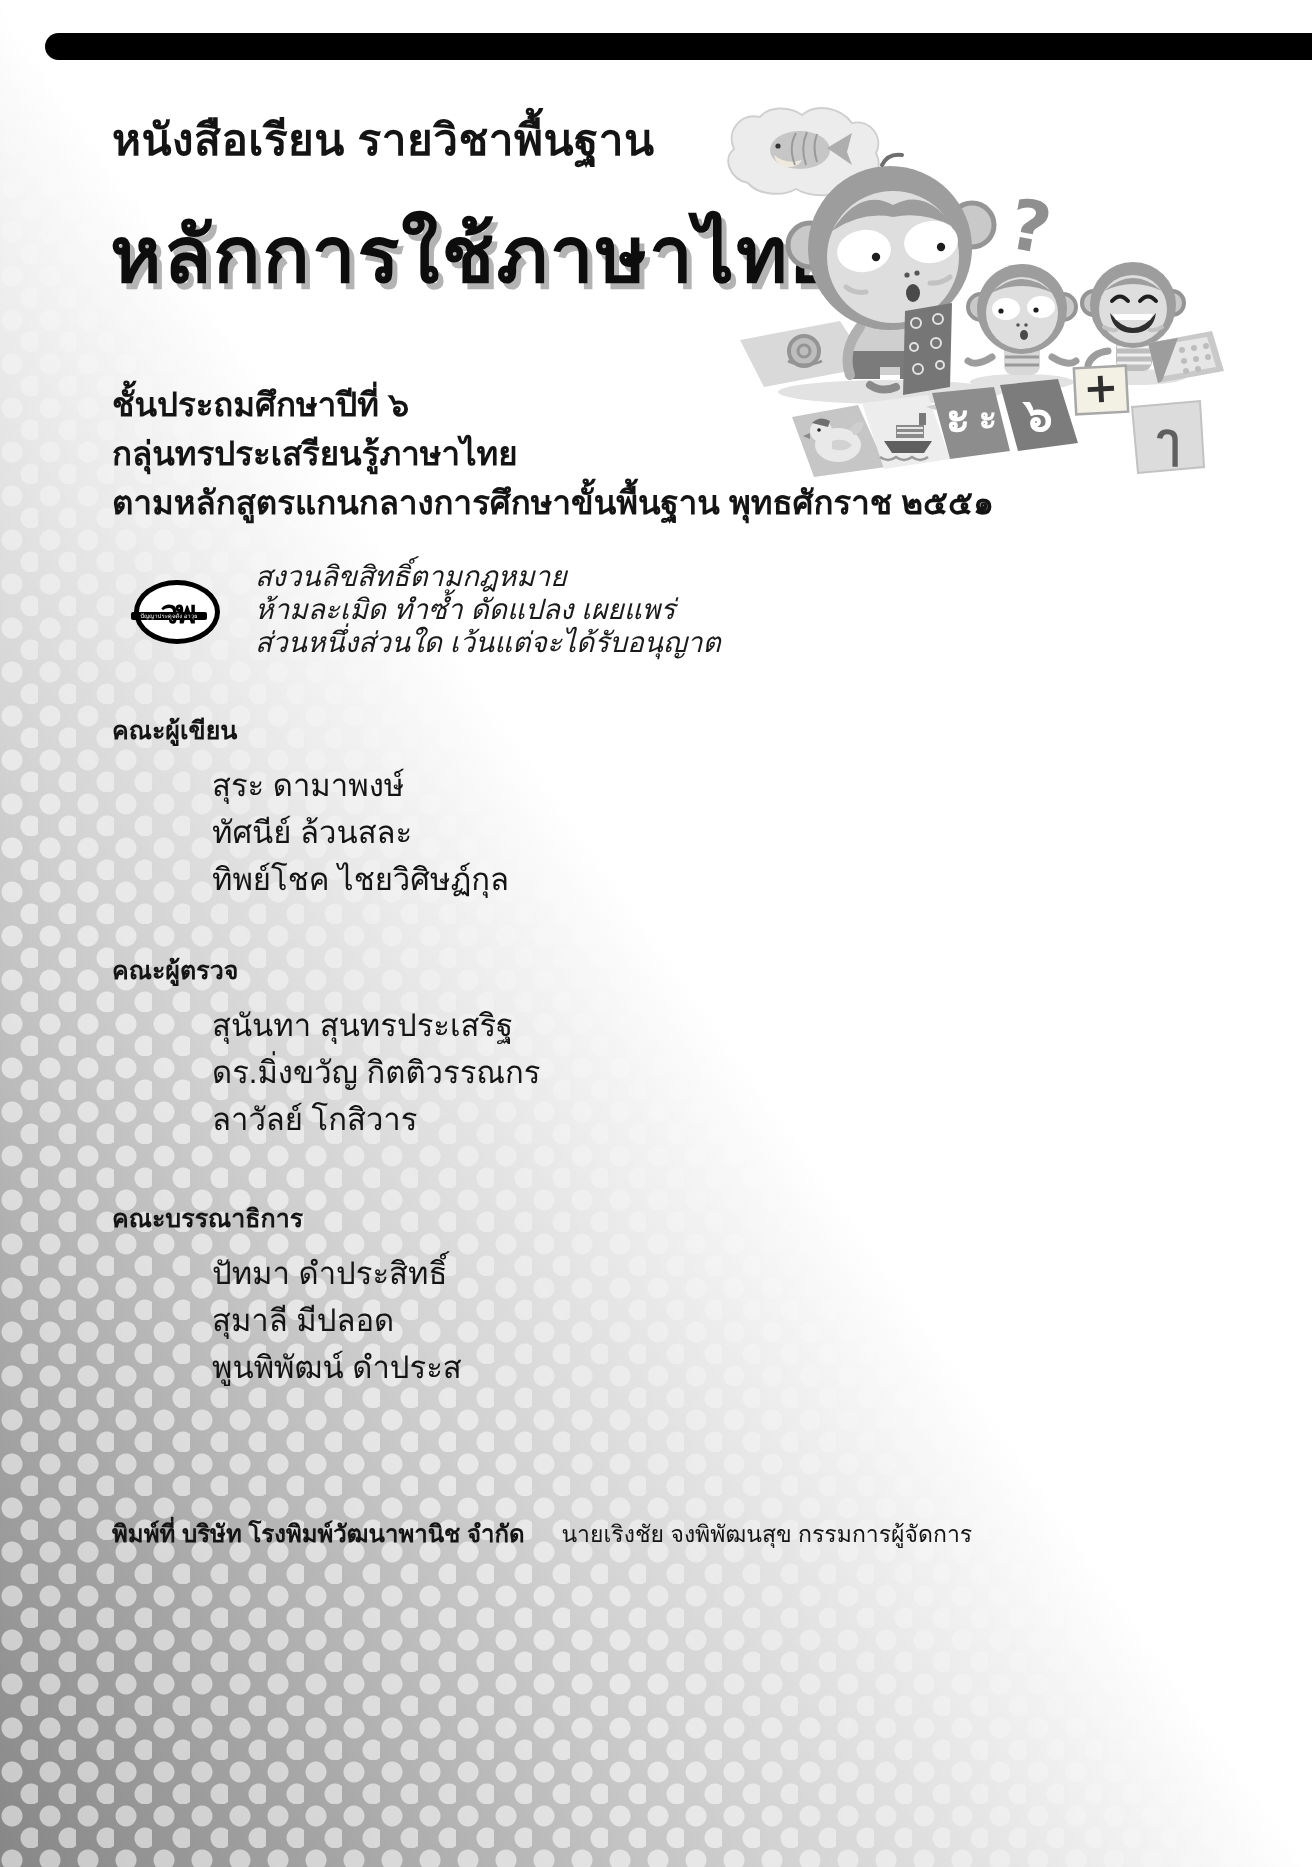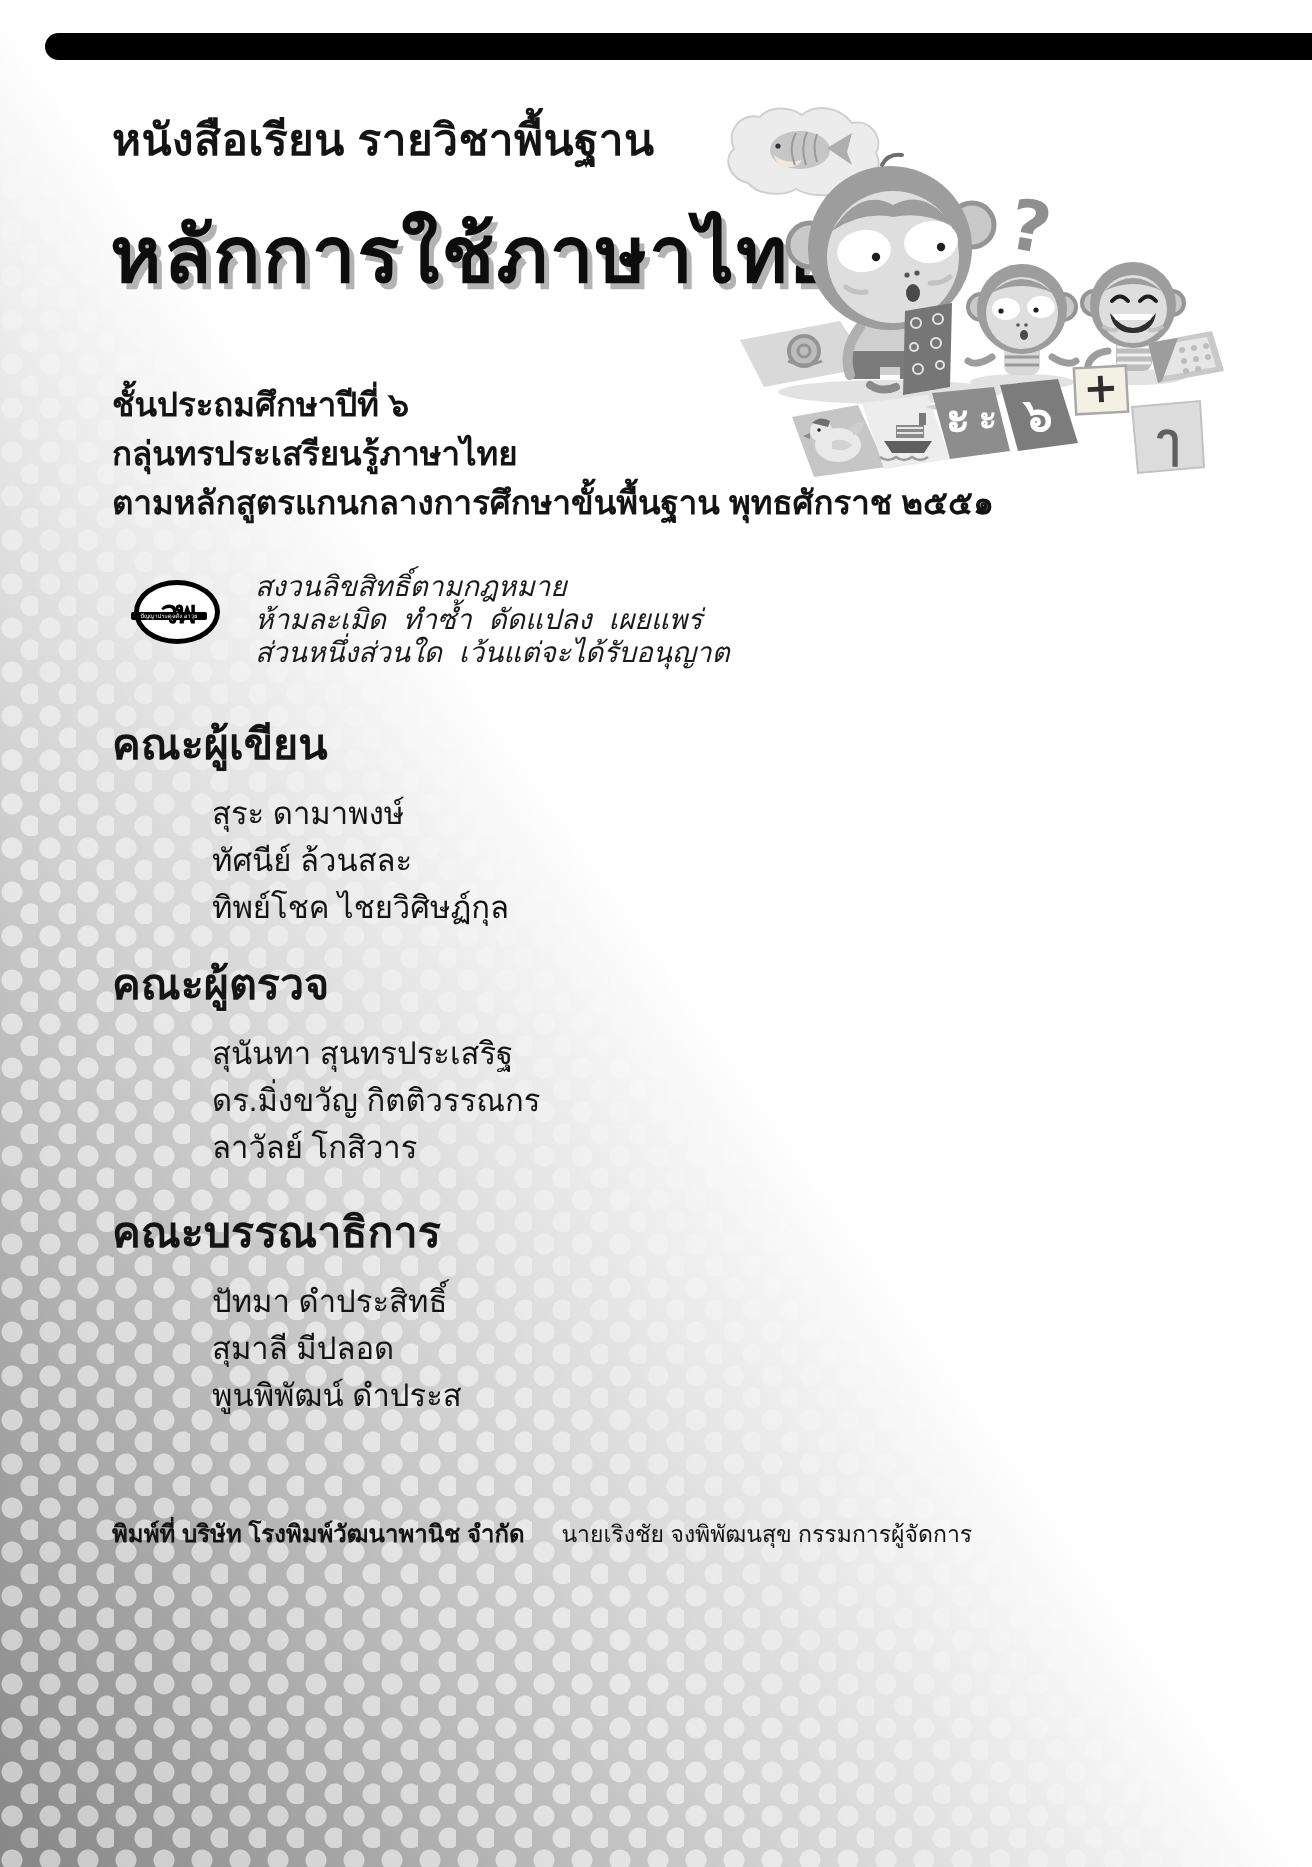--- a/index.html
+++ b/index.html
@@ -46,26 +46,26 @@
     width:76px; height:54px; border:5px solid #000; border-radius:50%;
     background:#fff; position:relative; display:flex; align-items:center; justify-content:center;
   }
   .logo-wp{font-weight:800; font-size:32px; letter-spacing:-3px; color:#000; line-height:1;}
   .logo-banner{
     position:absolute; left:-8px; top:27px; right:8px; background:#000; color:#fff;
     font-size:6px; line-height:8px; text-align:center; border-radius:2px; white-space:nowrap;
     padding:0 2px;
   }
   .copy-lines{
-    position:absolute; left:125px; top:12px;
-    font-family:Liberation Mono, monospace;
+    position:absolute; left:125px; top:0;
+    font-family:Liberation Sans, sans-serif;
     font-style:italic; font-size:28px; line-height:33px; white-space:nowrap; color:#1a1a1a;
   }
   .credits{position:absolute; left:112px;}
-  .credits .heading{font-size:43px; font-weight:bold;}
+  .credits .heading{font-size:25px; font-weight:bold;}
   .credits .names{margin:12px 0 0 100px; font-size:31px; line-height:47px;}
   .sec1{top:710px;} .sec2{top:950px;} .sec3{top:1198px;}
   .footer-line{
     position:absolute; left:112px; top:1514px; font-size:24px; white-space:nowrap;
   }
   .footer-bold{font-weight:bold;}
   .footer-reg{font-weight:normal; margin-left:30px; font-size:23px;}
   .illustration{position:absolute; left:700px; top:95px; width:540px; height:400px;}
   .nw{white-space:nowrap;}
 </style>

